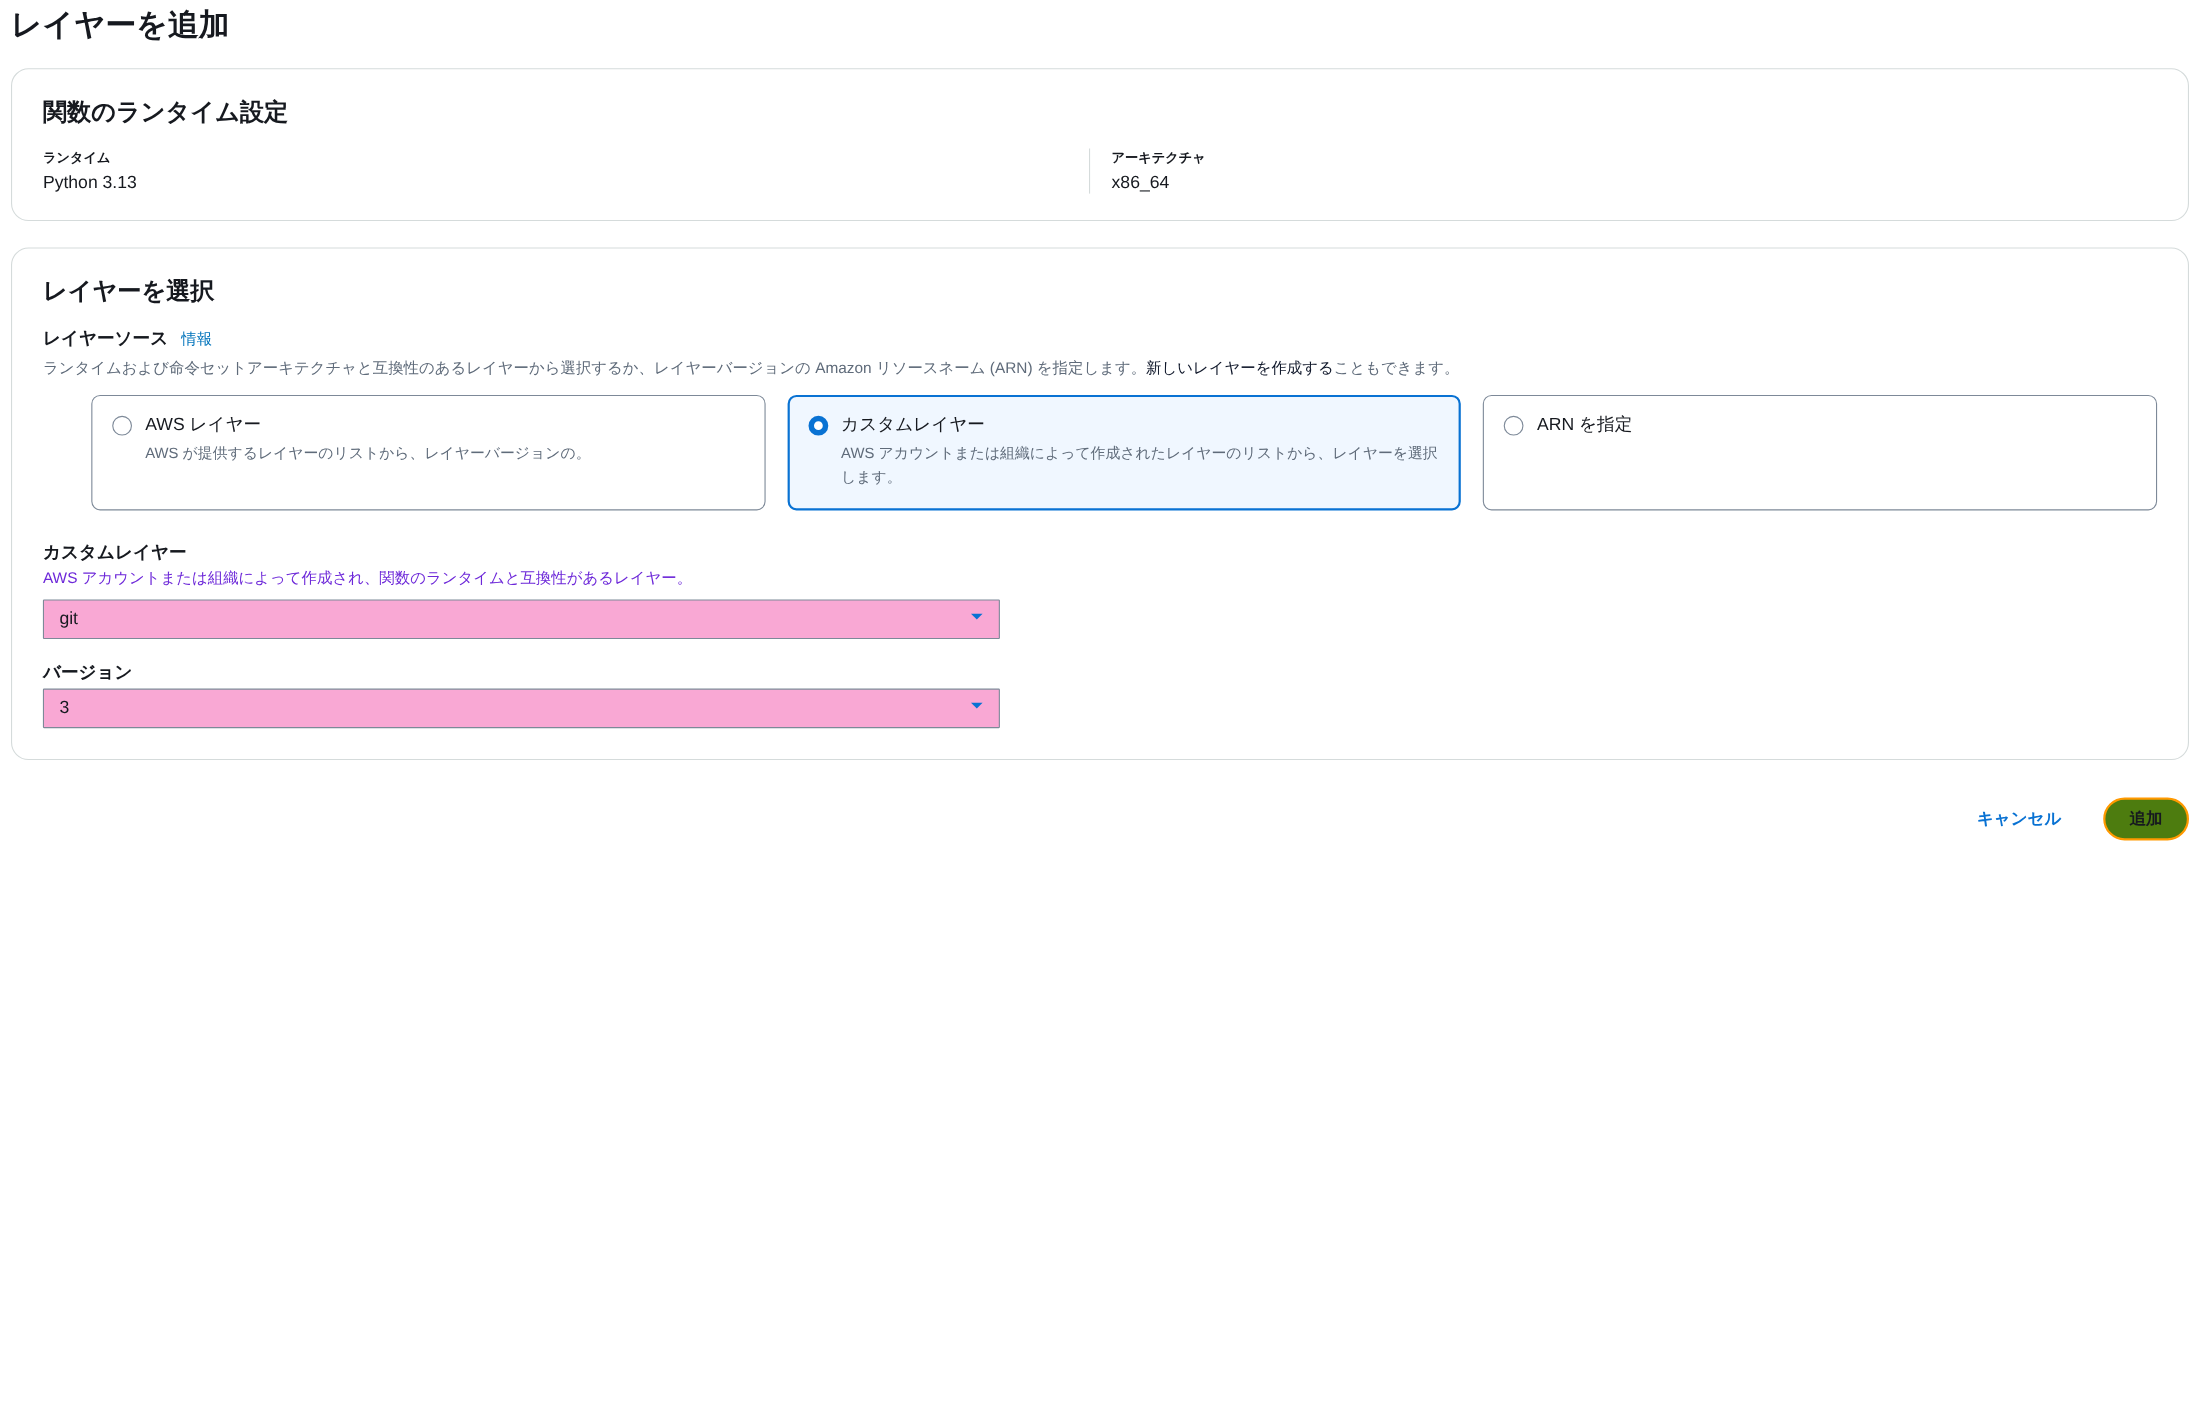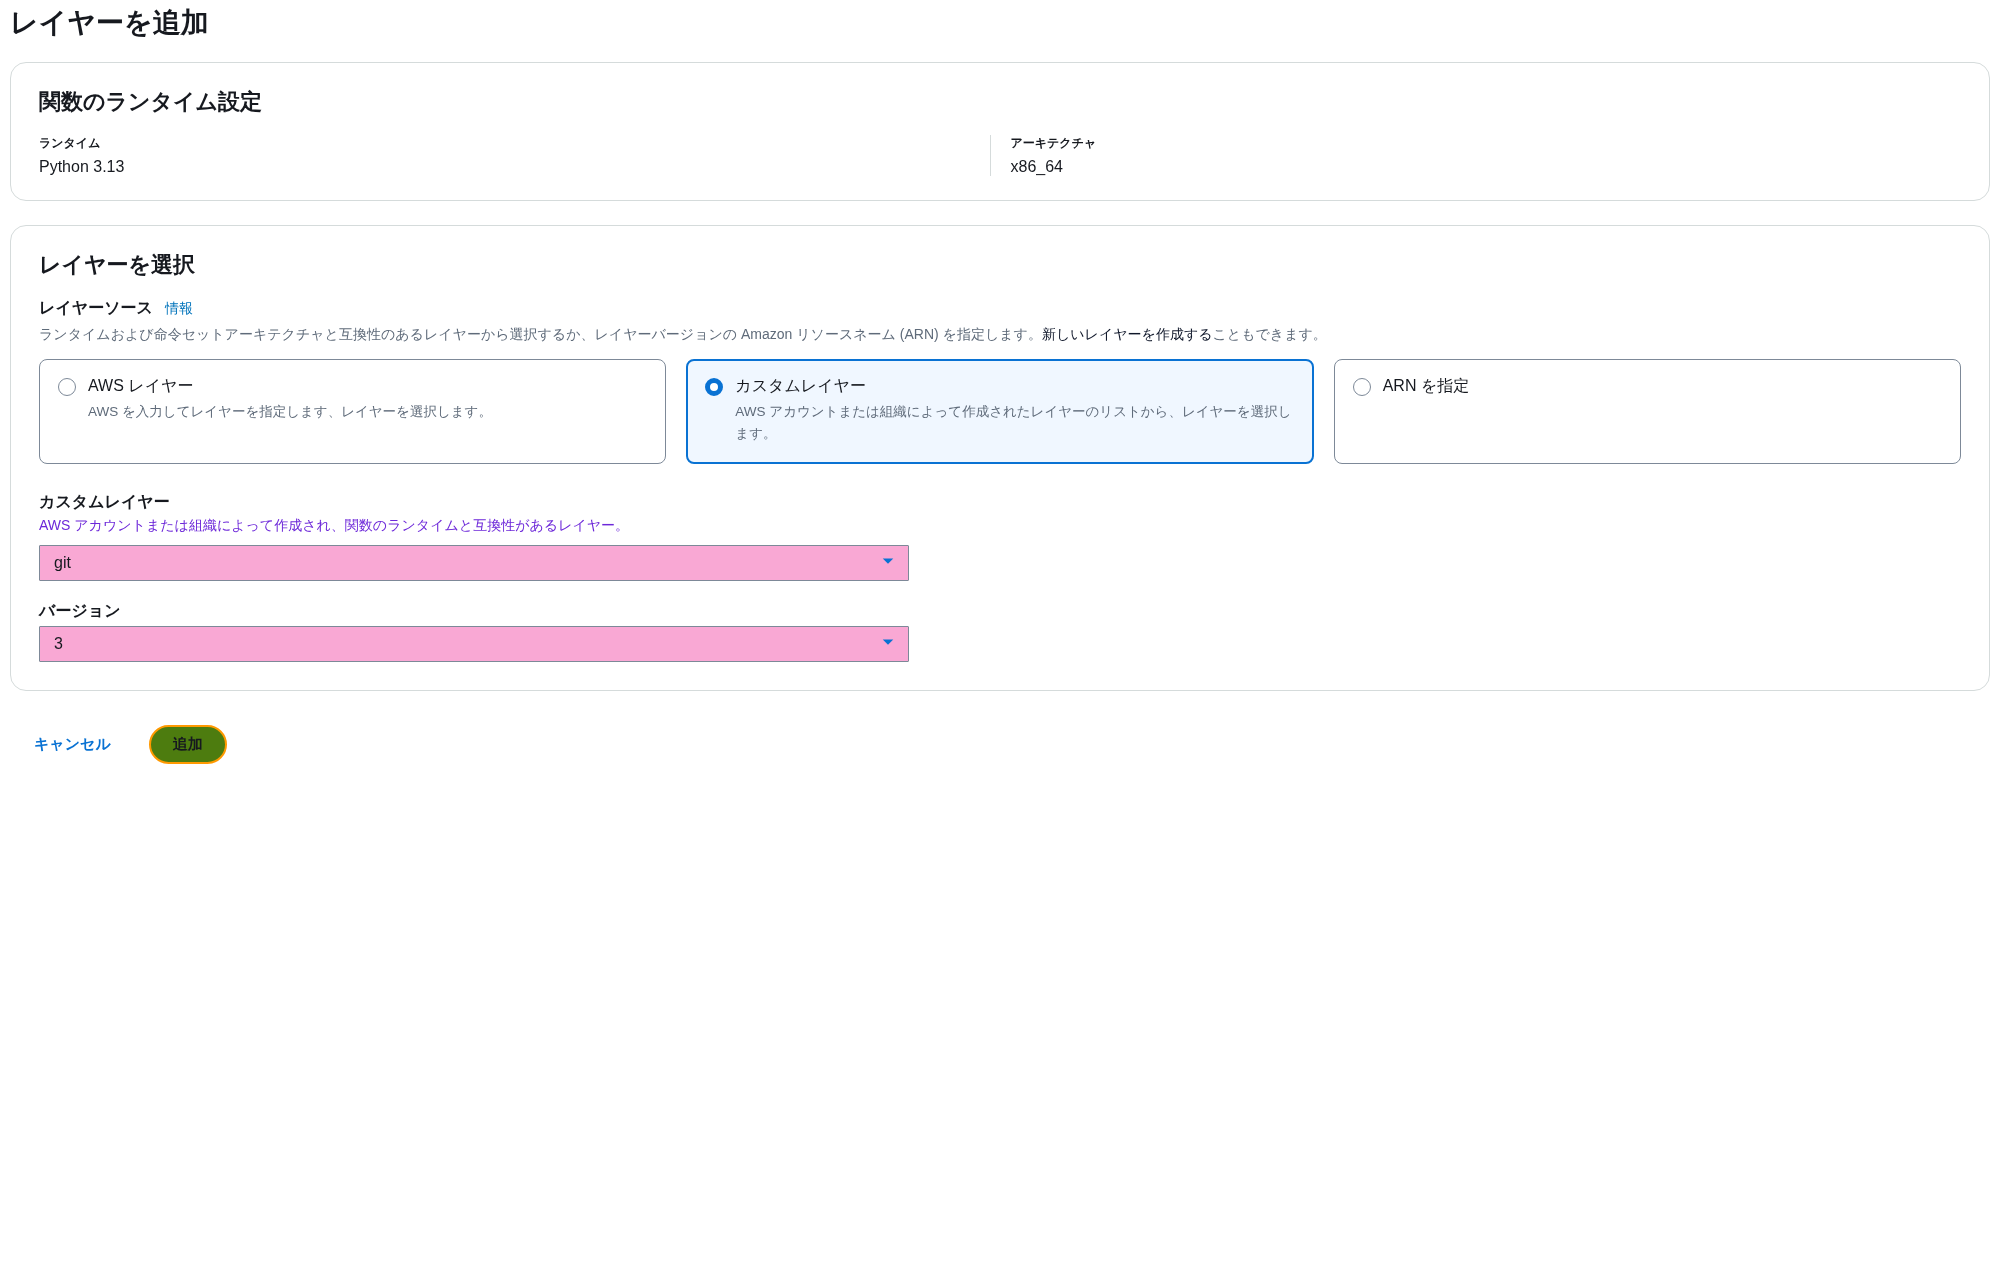--- a/index.html
+++ b/index.html
@@ -77,20 +77,21 @@
     .inline-link {
       color: #0f172a;
       text-decoration: none;
       cursor: pointer;
     }
     .radio-tiles {
       display: grid;
       grid-template-columns: 1fr 1fr 1fr;
       gap: 20px;
       margin-bottom: 28px;
+      margin-left: 44px;
     }
     .radio-tile {
       border: 1px solid #7d8998;
       border-radius: 8px;
       padding: 16px 18px 18px 18px;
       display: flex;
       gap: 12px;
       cursor: pointer;
       background: #ffffff;
     }
@@ -163,21 +164,21 @@
       transform: translateY(-50%);
       pointer-events: none;
     }
     .select-caret svg {
       width: 14px;
       height: 14px;
       fill: #0972d3;
     }
     .action-row {
       display: flex;
-      justify-content: flex-start;
+      justify-content: flex-end;
       gap: 14px;
       padding-top: 10px;
     }
     .btn {
       border-radius: 20px;
       padding: 8px 22px;
       font-size: 15px;
       font-weight: 700;
       cursor: pointer;
       border: 2px solid transparent;
@@ -221,21 +222,21 @@
   </div>
   <p class="description">
     <span>ランタイムおよび命令セットアーキテクチャと互換性のあるレイヤーから選択するか、レイヤーバージョンの Amazon リソースネーム (ARN) を指定します。</span><a class="inline-link">新しいレイヤーを作成する</a><span>こともできます。</span>
   </p>
 
   <div class="radio-tiles">
     <label class="radio-tile">
       <span class="radio-circle"></span>
       <span class="radio-content">
         <div class="radio-title">AWS レイヤー</div>
-        <div class="radio-desc">AWS を入力してレイヤーを指定します、レイヤーを選択します。</div>
+        <div class="radio-desc">AWS が提供するレイヤーのリストから、レイヤーバージョンの。</div>
       </span>
     </label>
     <label class="radio-tile selected">
       <span class="radio-circle"></span>
       <span class="radio-content">
         <div class="radio-title">カスタムレイヤー</div>
         <div class="radio-desc">AWS アカウントまたは組織によって作成されたレイヤーのリストから、レイヤーを選択します。</div>
       </span>
     </label>
     <label class="radio-tile">

